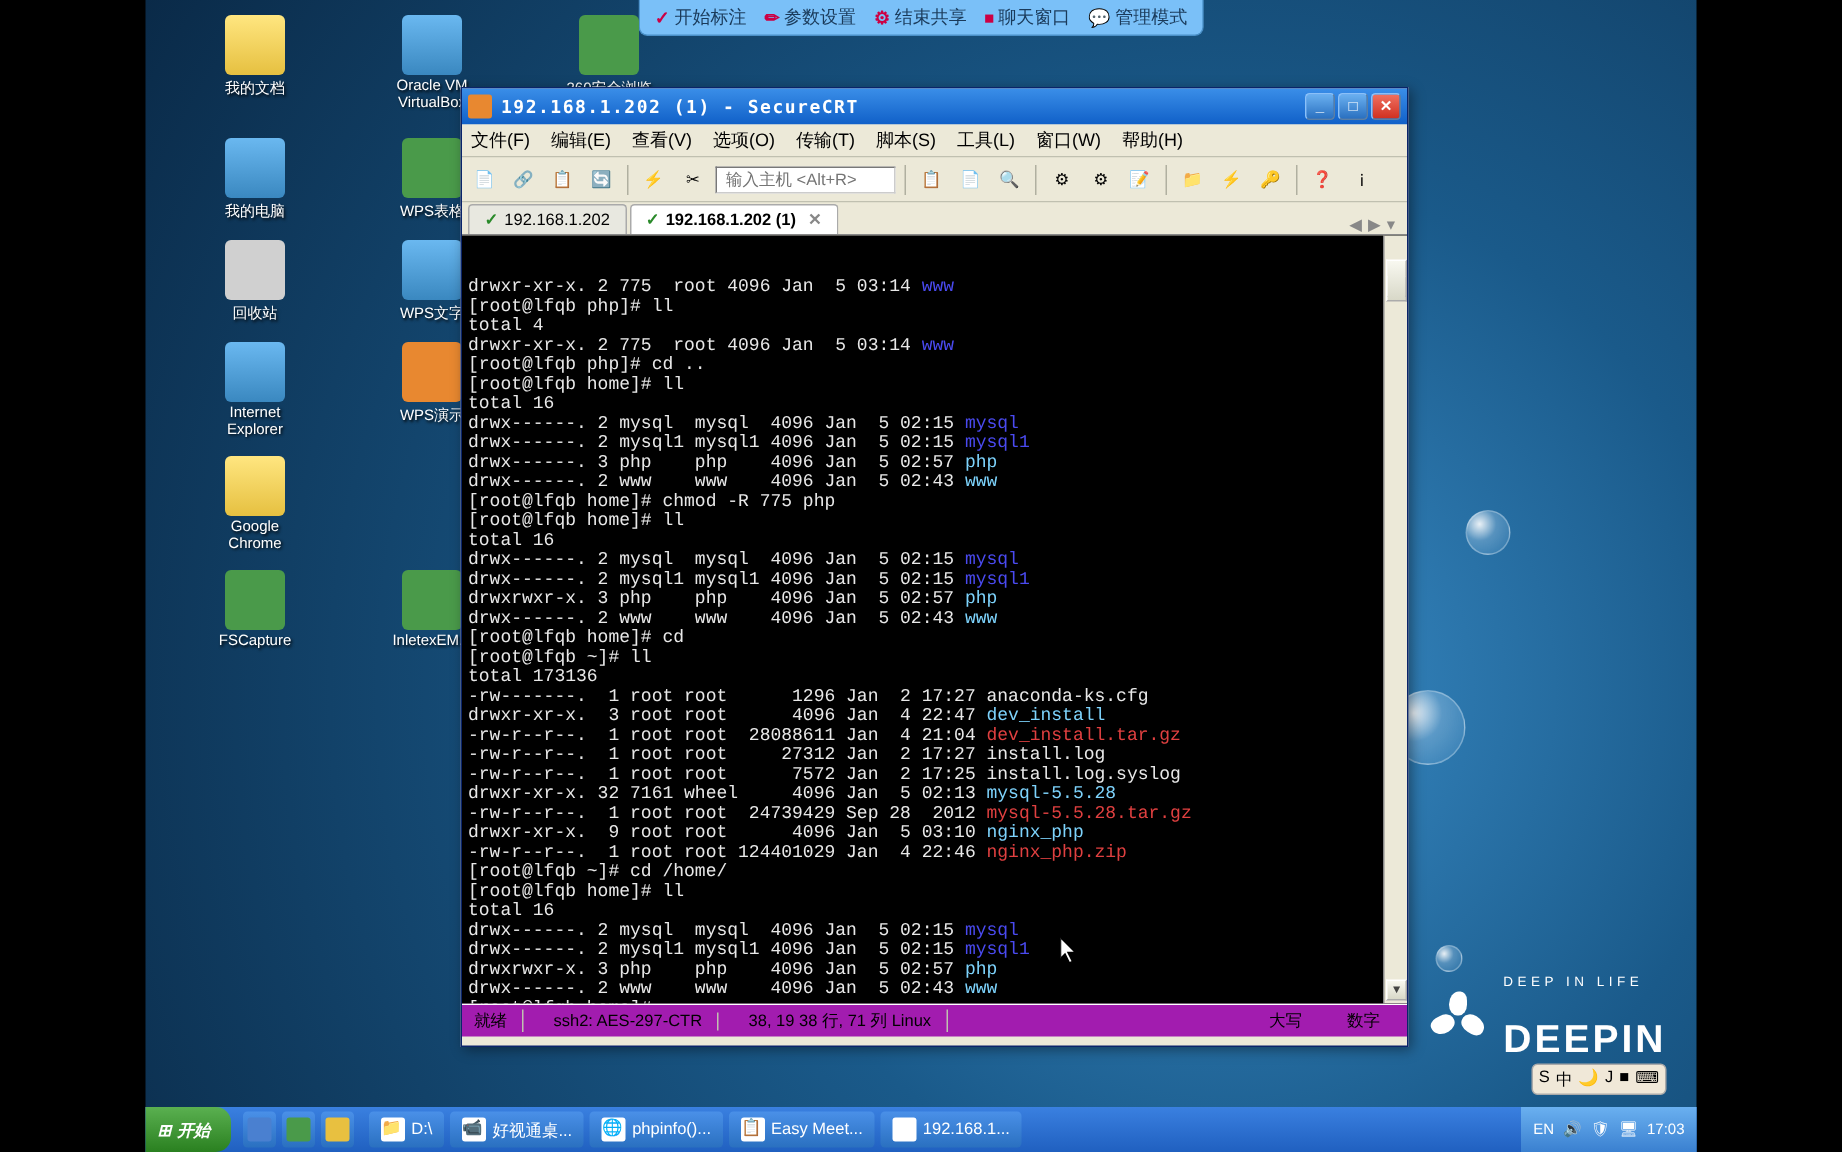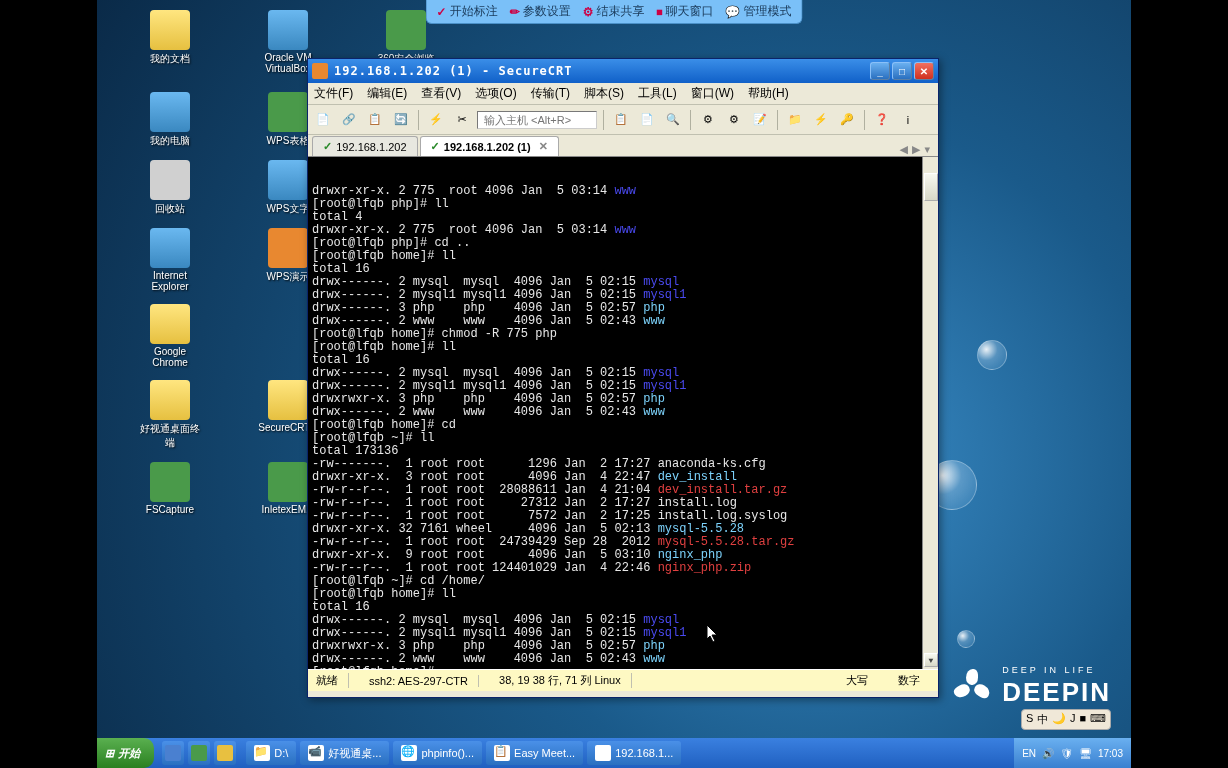--- a/index.html
+++ b/index.html
@@ -36,32 +36,32 @@
 .tab .x { color: #888; margin-left: 4px; }
 .tabs .nav { margin-left: auto; display: flex; gap: 4px; color: #888; padding: 0 4px; }
 .terminal { background: #000; color: #c0c0c0; font-family: "Consolas", "Courier New", monospace; font-size: 12px; line-height: 13px; padding: 2px 4px; height: 512px; overflow: hidden; white-space: pre; position: relative; }
 .terminal .scrollbar { position: absolute; right: 0; top: 0; width: 16px; height: 100%; background: #ece9d8; border-left: 1px solid #888; }
 .terminal .sbtn { width: 14px; height: 14px; background: linear-gradient(#f8f8f0, #d8d8c8); border: 1px outset #fff; margin: 1px; font-size: 8px; text-align: center; color: #444; cursor: pointer; }
 .terminal .sthumb { position: absolute; top: 16px; left: 1px; width: 14px; height: 28px; background: linear-gradient(#f8f8f0, #d8d8c8); border: 1px outset #fff; }
 .c-w { color: #e8e8e8; }
 .c-b { color: #4a4af0; }
 .c-b2 { color: #7dd3fc; }
 .c-r { color: #e04040; }
-.statusbar { height: 22px; background: #fef9c3; display: flex; align-items: center; padding: 0 8px; font-size: 11px; border-top: 1px solid #fff; gap: 20px; }
+.statusbar { height: 22px; background: #a21caf; display: flex; align-items: center; padding: 0 8px; font-size: 11px; border-top: 1px solid #fff; gap: 20px; }
 .statusbar span { border-right: 1px solid #c0c0b0; padding-right: 10px; }
 .statusbar .right { margin-left: auto; border: none; }
 .taskbar { position: absolute; left: 0; bottom: 0; width: 100%; height: 30px; background: linear-gradient(#3a80e0, #2060c0); display: flex; align-items: center; font-size: 11px; color: #fff; }
 .start { background: linear-gradient(#5ab050, #2a8020); height: 100%; padding: 0 14px 0 8px; display: flex; align-items: center; gap: 4px; font-weight: bold; font-style: italic; border-radius: 0 10px 10px 0; cursor: pointer; }
 .tbitem { background: linear-gradient(#4a90e8, #2a70c0); height: 24px; margin: 0 2px; padding: 0 8px; display: flex; align-items: center; gap: 4px; border-radius: 3px; cursor: pointer; font-size: 11px; max-width: 130px; overflow: hidden; white-space: nowrap; }
 .tbitem .ticon2 { width: 16px; height: 16px; background: #fff; border-radius: 2px; flex-shrink: 0; }
 .tray { margin-left: auto; background: linear-gradient(#6ab0f0, #3a80d0); height: 100%; padding: 0 8px; display: flex; align-items: center; gap: 6px; font-size: 10px; }
 .deepin-logo { position: absolute; right: 20px; bottom: 60px; color: #fff; font-family: Arial; font-size: 26px; font-weight: bold; letter-spacing: 2px; display: flex; align-items: center; gap: 10px; }
 .deepin-logo .fan { width: 40px; height: 40px; position: relative; }
 .deepin-logo .fan i { position: absolute; width: 12px; height: 16px; background: #fff; border-radius: 60% 40% 50% 50%; }
-.deepin-logo .small { font-size: 9px; letter-spacing: 3px; display: block; margin-bottom: 2px; font-weight: normal; }
+.deepin-logo .small { font-size: 9px; letter-spacing: 3px; display: block; margin-bottom: 18px; font-weight: normal; }
 .drops { position: absolute; }
 .drop { position: absolute; border-radius: 50%; background: radial-gradient(circle at 30% 30%, rgba(255,255,255,0.9), rgba(200,230,255,0.3) 40%, rgba(100,180,240,0.1)); border: 1px solid rgba(255,255,255,0.3); }
 .cursor { position: absolute; left: 610px; top: 625px; width: 12px; height: 18px; z-index: 100; }
 .ime-bar { position: absolute; right: 20px; bottom: 38px; background: #f0e8d8; border: 1px solid #aaa; padding: 2px 4px; display: flex; gap: 4px; font-size: 11px; border-radius: 4px; }
 </style>
 </head>
 <body>
 
 <div class="desktop">
   <div class="drops">
@@ -120,30 +120,20 @@
         </div>
         <div class="dicon">
           <div class="img orange"></div>
           <div>WPS演示</div>
         </div>
       </div>
       <div class="icon-row">
         <div class="dicon">
           <div class="img folder"></div>
           <div>Google Chrome</div>
-        </div>
-      </div>
-      <div class="icon-row">
-        <div class="dicon">
-          <div class="img folder"></div>
-          <div>好视通桌面终端</div>
-        </div>
-        <div class="dicon">
-          <div class="img folder"></div>
-          <div>SecureCRT...</div>
         </div>
       </div>
       <div class="icon-row">
         <div class="dicon">
           <div class="img green"></div>
           <div>FSCapture</div>
         </div>
         <div class="dicon">
           <div class="img green"></div>
           <div>InletexEM...</div>

